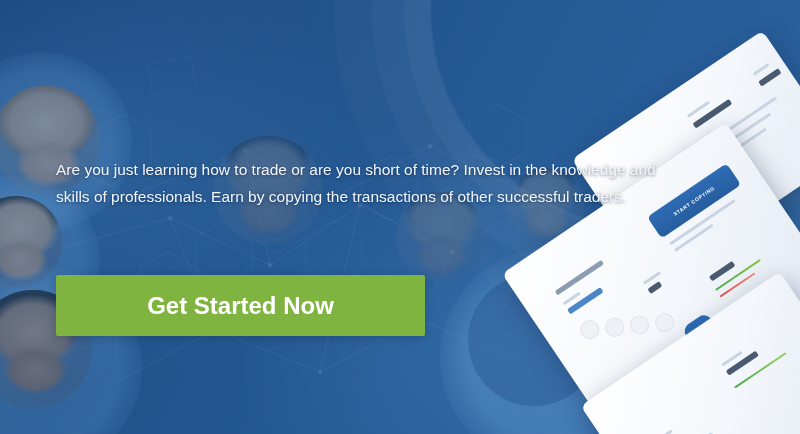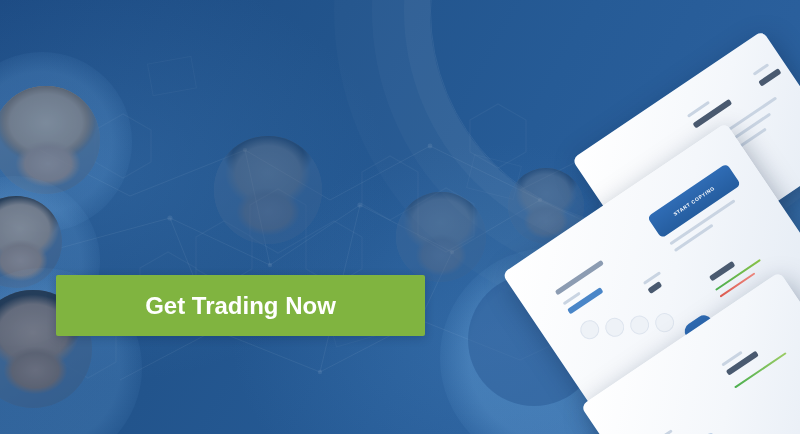--- a/index.html
+++ b/index.html
@@ -236,15 +236,16 @@
     <div class="card" style="left:62px;top:236px;width:240px;height:150px;transform:rotate(-34deg);">
       <div class="ln" style="left:140px;top:44px;width:24px;height:3px;"></div>
       <div class="ln bold" style="left:140px;top:52px;width:36px;"></div>
       <div class="spark" style="left:138px;top:70px;width:62px;background:linear-gradient(90deg,#4caf50,#9ccc65);"></div>
       <div class="ln" style="left:40px;top:70px;width:22px;height:3px;"></div>
       <div class="bluedot" style="left:64px;top:94px;width:32px;height:18px;"></div>
     </div>
 
   </div>
 
-  <button class="cta">Get Trading Now</button>
+  <p class="subtext">Are you just learning how to trade or are you short of time? Invest in the knowledge and skills of professionals. Earn by copying the transactions of other successful traders.</p>
+  <button class="cta">Get Started Now</button>
 
 </div>
 
 </body></html>

